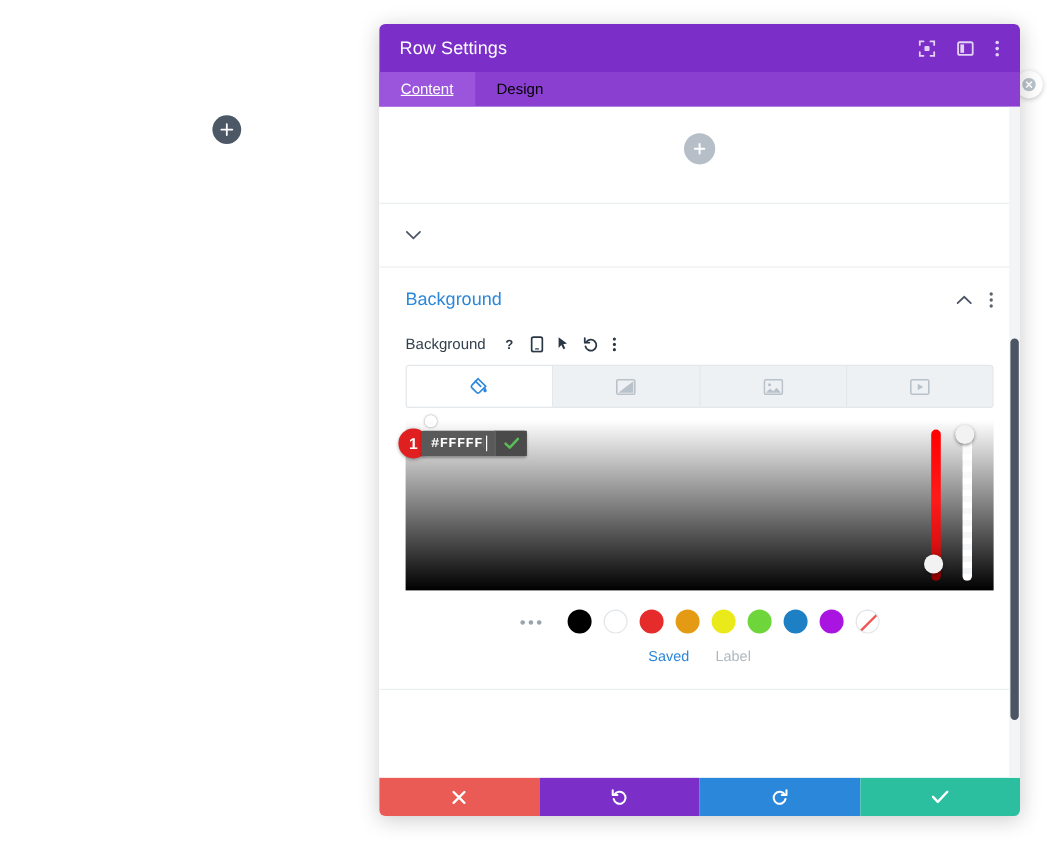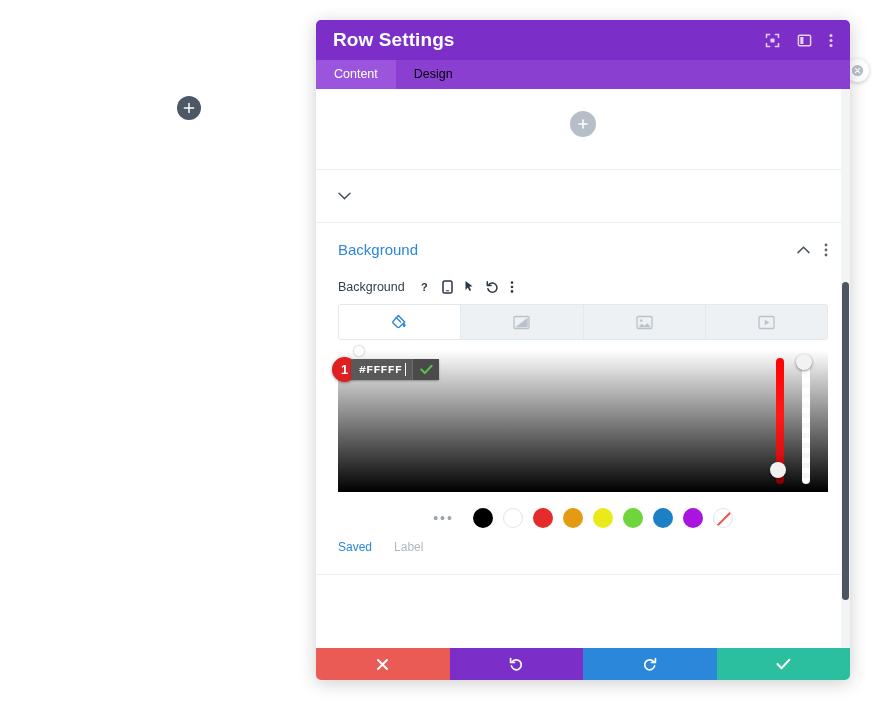--- a/index.html
+++ b/index.html
@@ -40,35 +40,35 @@
     display: flex; flex-direction: column;
     z-index: 2;
   }
 
   .modal-header {
     height: 40px; background: #7b2ec8;
     display: flex; align-items: center; padding: 0 17px;
     flex: 0 0 auto;
   }
   .modal-title {
-    color: #ffffff; font-size: 19px; font-weight: bold;
+    color: #ffffff; font-size: 15px; font-weight: normal;
     letter-spacing: .1px; flex: 1;
   }
   .header-icons { display: flex; align-items: center; gap: 17px; }
   .header-icon { color: #e4d2f5; cursor: pointer; display:flex; align-items:center; }
 
   .tabbar {
     height: 29px; background: #8a3fd1; display: flex;
     flex: 0 0 auto;
   }
   .tab {
     padding: 0 18px; height: 29px; line-height: 29px;
     color: #000000; font-size: 12.5px; cursor: pointer;
   }
-  .tab.active { background: #9b55dd; color: #ffffff; }
+  .tab.active { background: #9b55dd; color: #ffffff; text-decoration: underline; }
 
   .modal-body {
     flex: 1 1 auto; position: relative; overflow: hidden;
     background: #ffffff;
   }
 
   
   .scroll-track {
     position: absolute; right: 0; top: 0; width: 9px; height: 100%;
     background: #f2f4f6;
@@ -204,21 +204,21 @@
   .swatch-none {
     width: 20px; height: 20px; border-radius: 50%;
     border: 1px solid #e1e5e8; position: relative; overflow: hidden;
     cursor: pointer;
   }
   .swatch-none::after {
     content: ""; position: absolute; left: -2px; top: 8px;
     width: 26px; height: 2px; background: #e55; transform: rotate(-45deg);
   }
   .saved-tabs {
-    display: flex; gap: 22px;
+    display: flex; justify-content: center; gap: 22px;
     padding: 12px 0 14px; font-size: 12px;
   }
   .saved-tab { cursor: pointer; color: #b0b8bf; }
   .saved-tab.active { color: #2b87da; }
 
   
   .help-row {
     display: flex; align-items: center; justify-content: center;
     gap: 7px; padding: 24px 0;
   }

